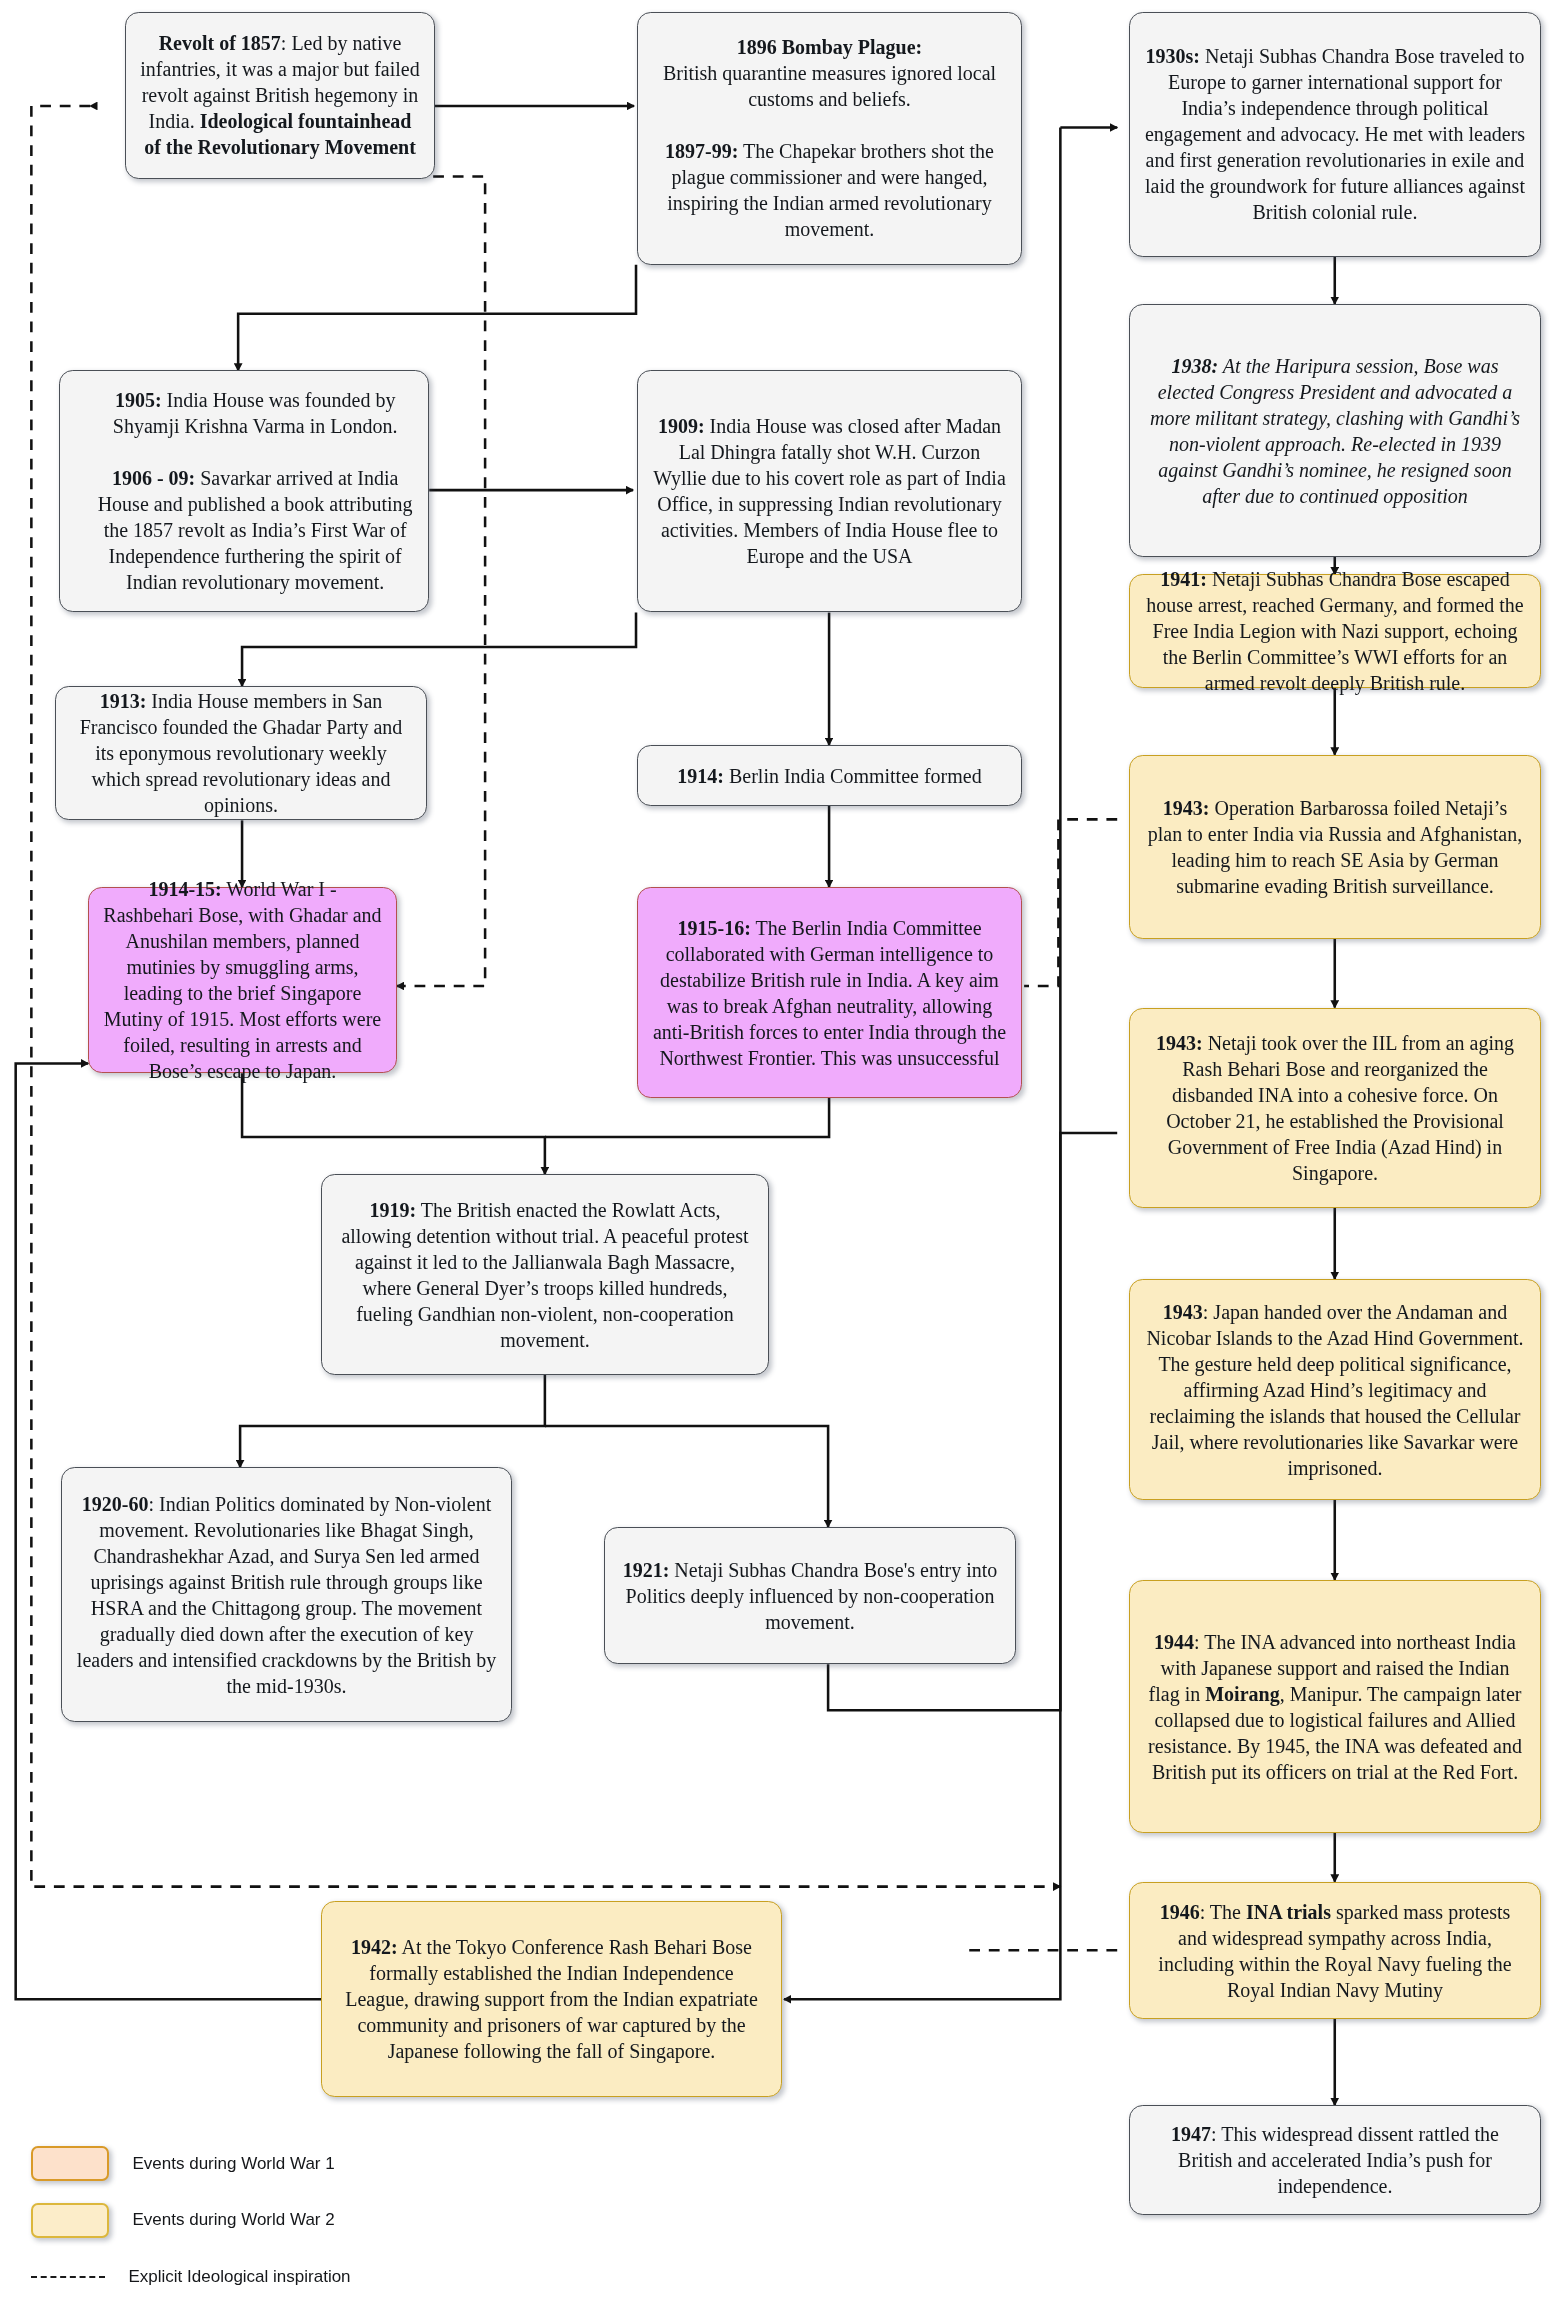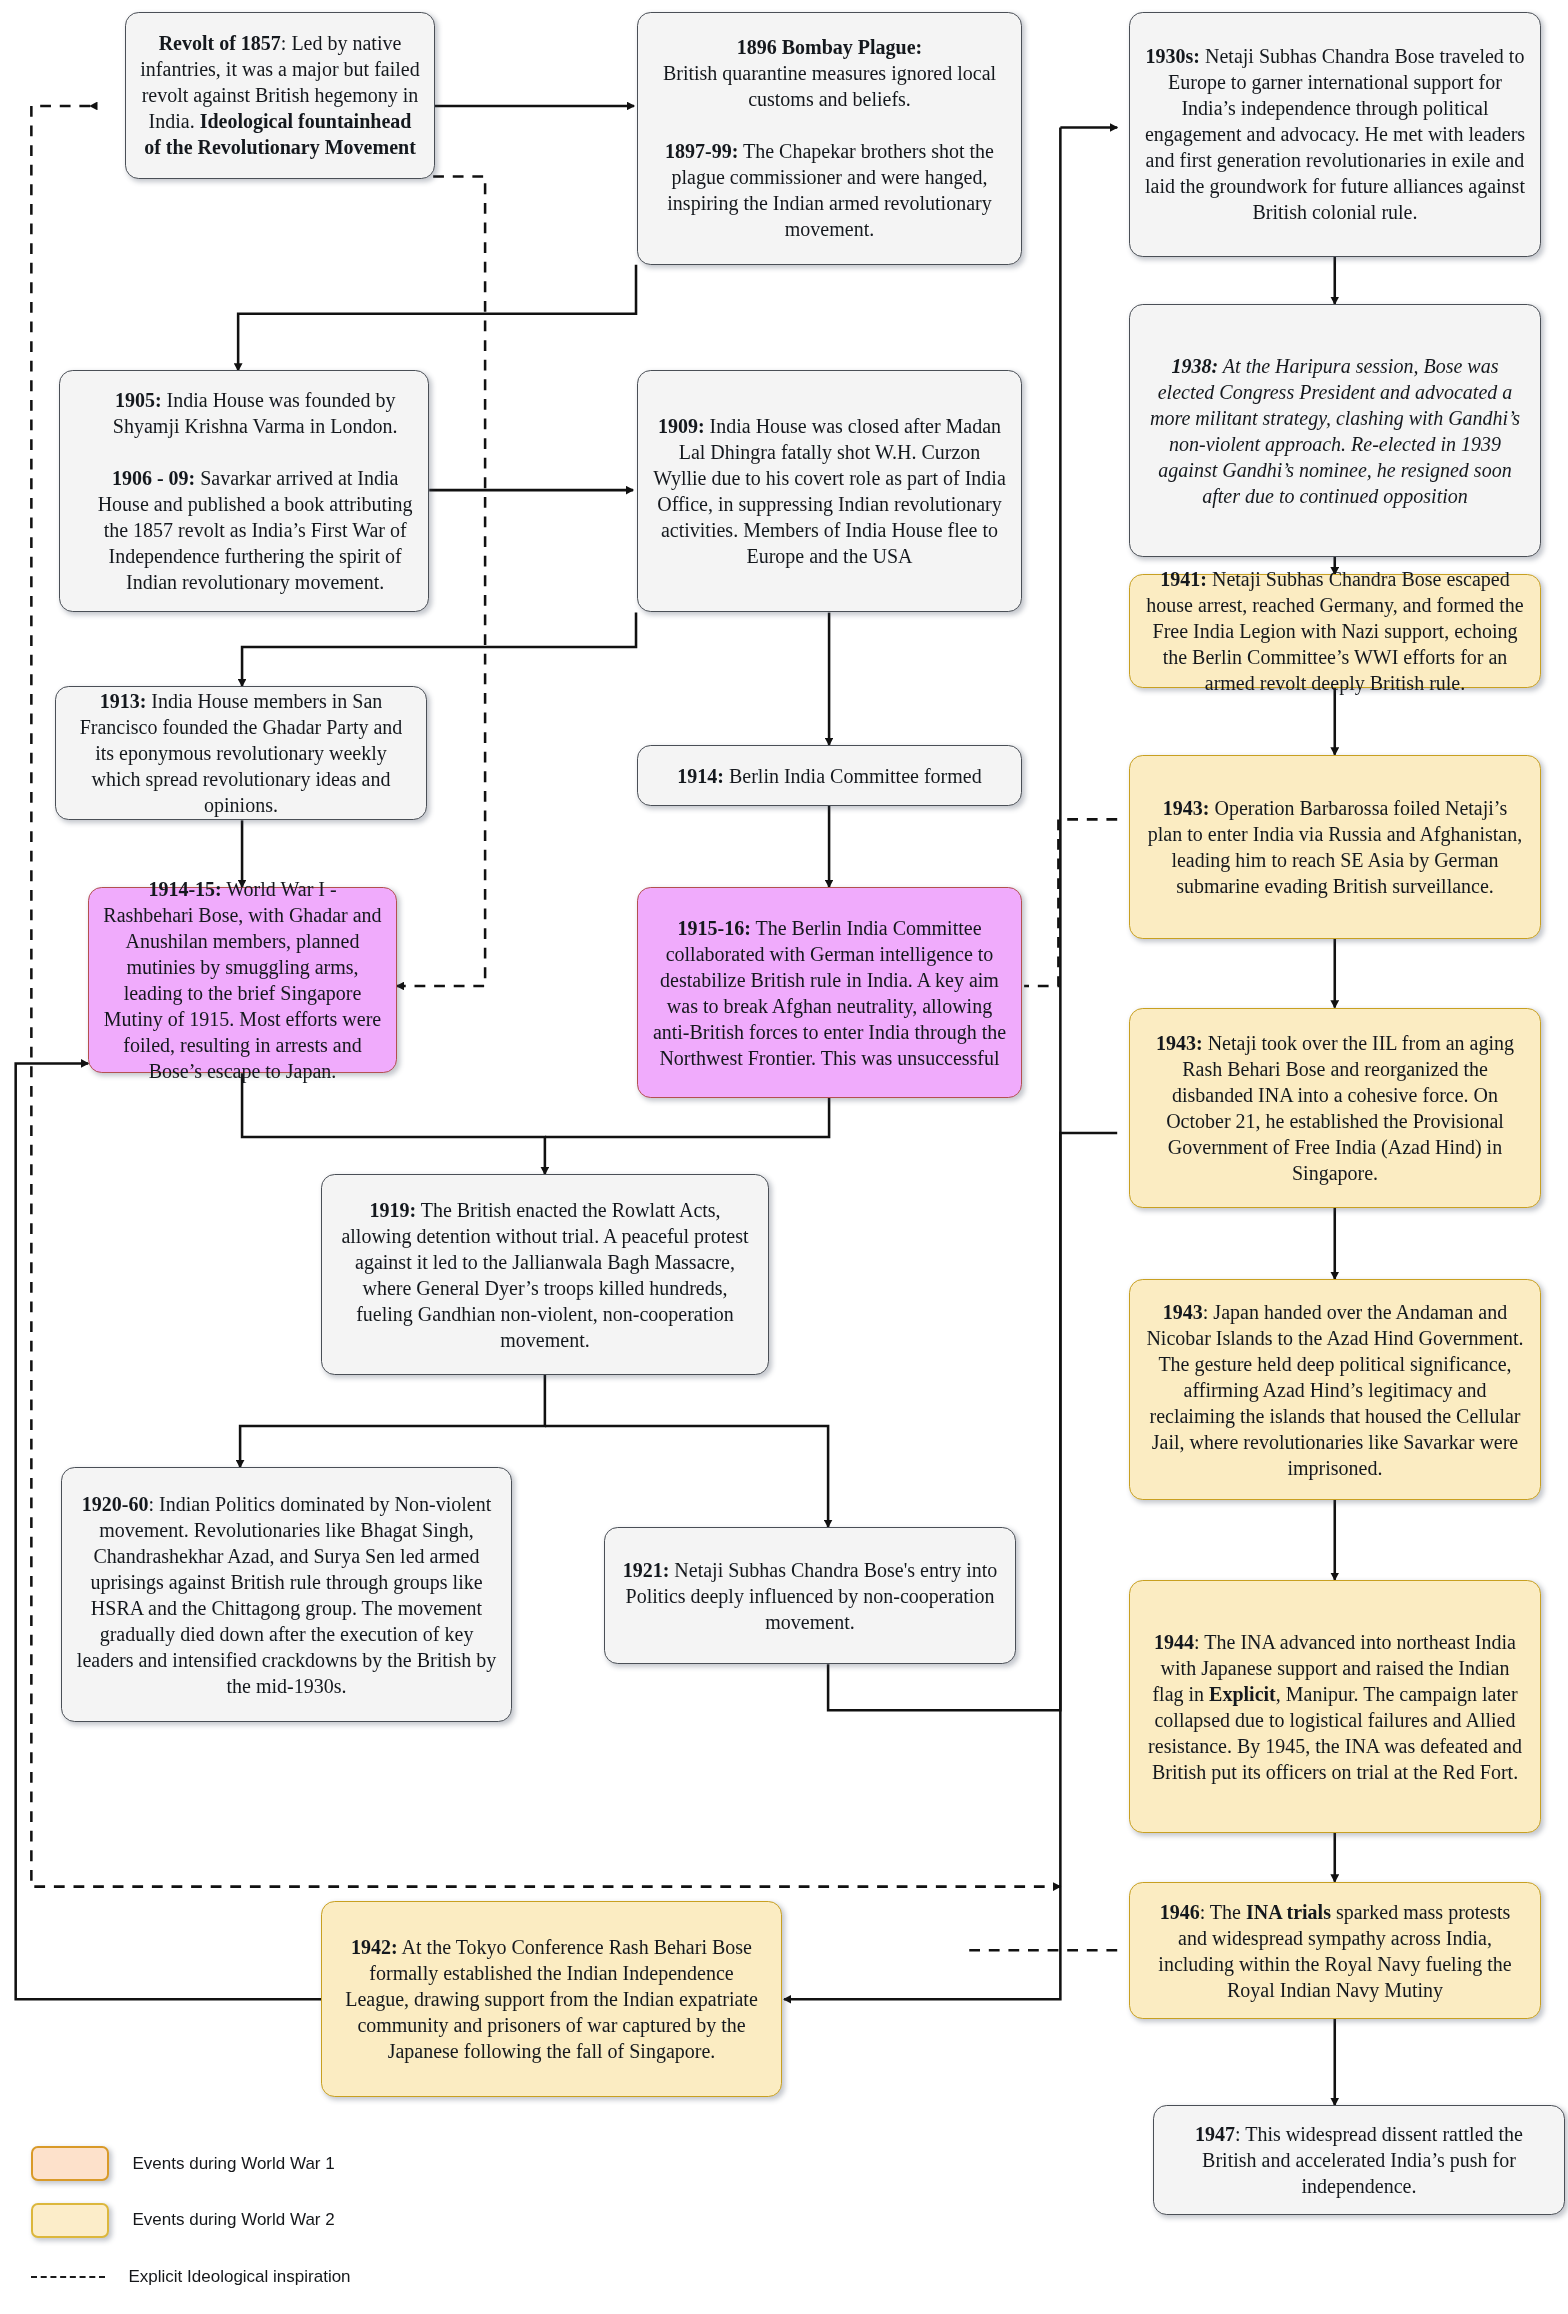--- a/index.html
+++ b/index.html
@@ -207,37 +207,37 @@
   </div>
 
   <div class="node" style="left:604px;top:1527px;width:412px;height:137px;">
     <span class="txt">
       <b>1921:</b><span> Netaji Subhas Chandra Bose's entry into Politics deeply influenced by non-cooperation movement.</span>
     </span>
   </div>
 
   <div class="node ww2" style="left:1129px;top:1580px;width:412px;height:253px;">
     <span class="txt">
-      <b>1944</b><span>: The INA advanced into northeast India with Japanese support and raised the Indian flag in </span><b>Explicit</b><span>, Manipur. The campaign later collapsed due to logistical failures and Allied resistance. By 1945, the INA was defeated and British put its officers on trial at the Red Fort.</span>
+      <b>1944</b><span>: The INA advanced into northeast India with Japanese support and raised the Indian flag in </span><b>Moirang</b><span>, Manipur. The campaign later collapsed due to logistical failures and Allied resistance. By 1945, the INA was defeated and British put its officers on trial at the Red Fort.</span>
     </span>
   </div>
 
   <div class="node ww2" style="left:321px;top:1901px;width:461px;height:196px;">
     <span class="txt">
       <b>1942:</b><span> At the Tokyo Conference Rash Behari Bose formally established the Indian Independence League, drawing support from the Indian expatriate community and prisoners of war captured by the Japanese following the fall of Singapore.</span>
     </span>
   </div>
 
   <div class="node ww2" style="left:1129px;top:1882px;width:412px;height:137px;">
     <span class="txt">
       <b>1946</b><span>: The </span><b>INA trials</b><span> sparked mass protests and widespread sympathy across India, including within the Royal Navy fueling the Royal Indian Navy Mutiny</span>
     </span>
   </div>
 
-  <div class="node" style="left:1129px;top:2105px;width:412px;height:110px;margin-left:24px;">
+  <div class="node" style="left:1129px;top:2105px;width:412px;height:110px;">
     <span class="txt">
       <b>1947</b><span>:  This widespread dissent rattled the British and accelerated India’s push for independence.</span>
     </span>
   </div>
 
   <div class="legend">
     <div class="legrow">
       <div class="swatch ww1"></div>
       <div class="legtext">Events during World War 1</div>
     </div>

